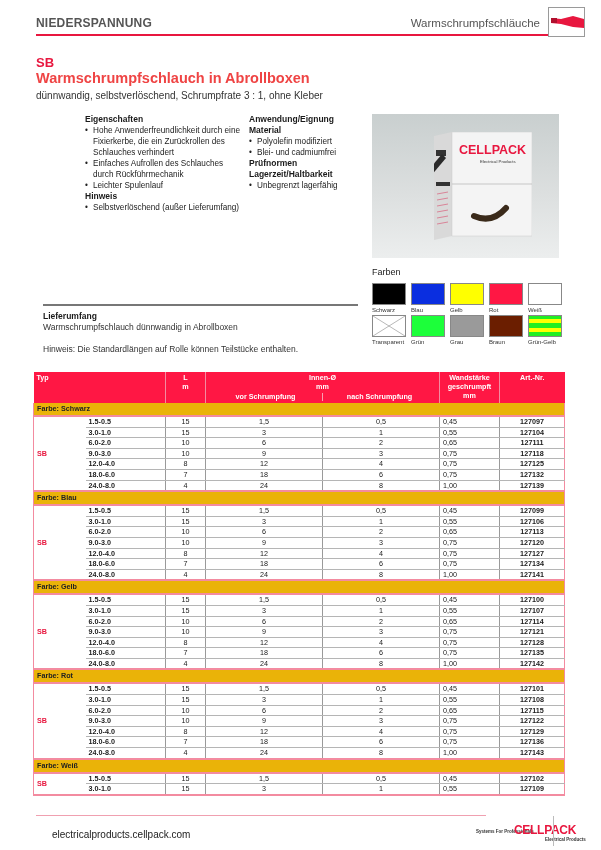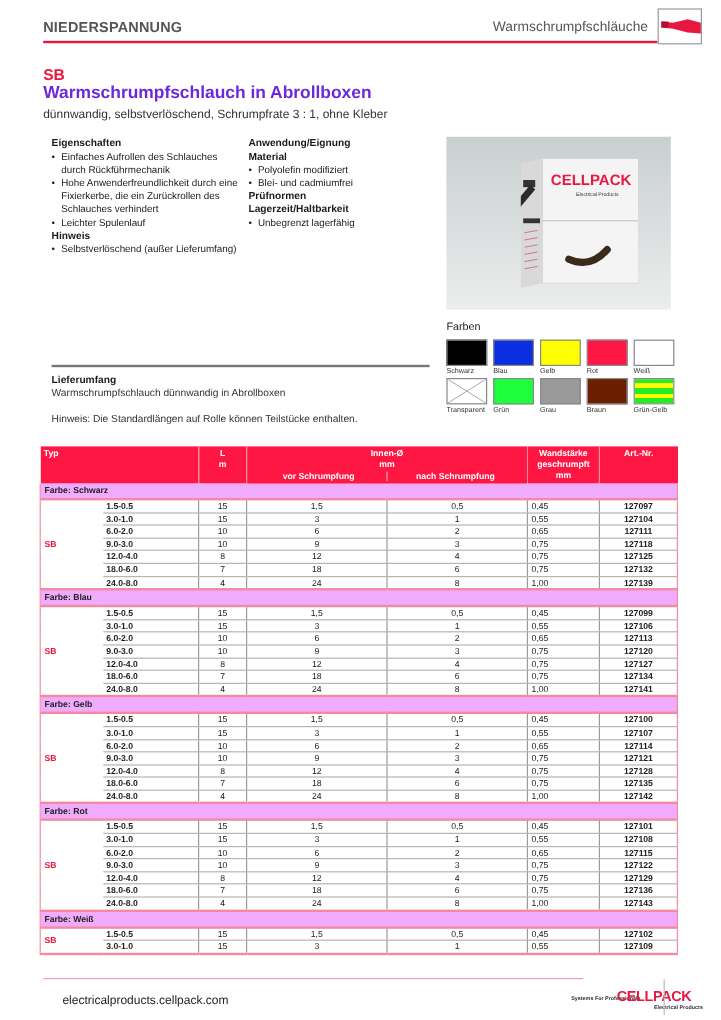--- a/index.html
+++ b/index.html
@@ -6,24 +6,24 @@
   html, body { width: 601px; height: 850px; background: #ffffff; overflow: hidden; }
   body { position: relative; font-family: "Liberation Sans", "DejaVu Sans", sans-serif; color: #1a1a1a; }
 
   .top-header { position: absolute; left: 36px; top: 14px; width: 512px; height: 22px; border-bottom: 2px solid #e8173f; }
   .top-header .section { position: absolute; left: 0; top: 2px; font-size: 12px; font-weight: bold; color: #555; letter-spacing: 0.2px; }
   .top-header .category { position: absolute; right: 8px; top: 3px; font-size: 11.5px; color: #555; }
   .cat-icon { position: absolute; left: 548px; top: 7px; width: 37px; height: 30px; border: 1px solid #9a9a9a; border-left: 1px solid #9a9a9a; background: #fff; }
   .cat-icon svg { position: absolute; left: 2px; top: 6px; }
 
   .product-code { position: absolute; left: 36px; top: 55px; font-size: 13px; font-weight: bold; color: #e8173f; }
-  .product-title { position: absolute; left: 36px; top: 70px; font-size: 14.5px; font-weight: bold; color: #6d28d9; }
+  .product-title { position: absolute; left: 36px; top: 70px; font-size: 14.5px; font-weight: bold; color: #ef4444; }
   .product-sub { position: absolute; left: 36px; top: 90px; font-size: 10px; color: #333; }
 
-  .col { position: absolute; font-size: 8.2px; line-height: 11px; color: #222; }
+  .col { position: absolute; font-size: 8.2px; line-height: 11px; color: #222; margin-left: 42px; }
   .col h4 { font-size: 8.5px; font-weight: bold; line-height: 11px; color: #1a1a1a; }
   .col ul { list-style: none; }
   .col li { position: relative; padding-left: 8px; }
   .col li::before { content: "\2022"; position: absolute; left: 0; top: 0; }
   .col-left { left: 43px; top: 114px; width: 160px; }
   .col-right { left: 207px; top: 114px; width: 150px; }
 
   .photo { position: absolute; left: 372px; top: 114px; width: 187px; height: 144px; background: linear-gradient(180deg, #c9cfcf 0%, #dcdfdf 55%, #eceeee 100%); overflow: hidden; }
   .photo .box { position: absolute; left: 62px; top: 18px; width: 98px; height: 108px; }
 
@@ -41,21 +41,21 @@
   table.spec th { background: #ff1744; color: #fff; font-weight: bold; vertical-align: top; border-right: 1px solid #f38ba0; padding: 2px 3px 0 3px; line-height: 8.8px; height: 31px; }
   table.spec th.typ { text-align: left; width: 132px; }
   table.spec th.l { width: 40px; text-align: center; }
   table.spec th.innen { text-align: center; width: 235px; position: relative; }
   table.spec th.wand { width: 60px; text-align: center; }
   table.spec th.art { width: 65px; text-align: center; border-right: none; }
   .innen-sub { display: flex; margin-top: 1px; }
   .innen-sub span { flex: 1; text-align: center; }
   .innen-sub span:first-child { border-right: 1px solid #f7a0b2; }
 
-  table.spec tr.group td { background: #f0abfc; font-weight: bold; color: #222; padding: 1px 3px; height: 12px; line-height: 10px; border-left: 1px solid #f38ba0; border-right: 1px solid #f38ba0; border-bottom: 2px solid #f38ba0; }
+  table.spec tr.group td { background: #eab308; font-weight: bold; color: #222; padding: 1px 3px; height: 12px; line-height: 10px; border-left: 1px solid #f38ba0; border-right: 1px solid #f38ba0; border-bottom: 2px solid #f38ba0; }
   table.spec td { height: 10.6px; line-height: 9.6px; padding: 0 3px; color: #1a1a1a; border-bottom: 1px solid #b5b5b5; border-right: 1px solid #9a9a9a; text-align: center; }
   table.spec td.sb { color: #e8173f; font-weight: bold; text-align: left; border-left: 1px solid #f38ba0; border-right: none; border-bottom: 2px solid #f38ba0; vertical-align: middle; width: 52px; }
   table.spec td.size { text-align: left; font-weight: bold; padding-left: 3px; width: 80px; }
   table.spec td.art { font-weight: bold; border-right: 1px solid #f38ba0; }
   table.spec tr.last td { border-bottom: 2px solid #f38ba0; }
   table.spec td.wand { text-align: left; }
 
   .footer-rule { position: absolute; left: 36px; top: 815px; width: 450px; height: 1px; background: #f0a0b0; }
   .footer-url { position: absolute; left: 52px; top: 829px; font-size: 10px; color: #222; }
   .footer-tag { position: absolute; left: 476px; top: 829px; font-size: 4.5px; font-weight: bold; color: #333; }
@@ -77,22 +77,22 @@
   </svg>
 </div>
 
 <div class="product-code">SB</div>
 <div class="product-title">Warmschrumpfschlauch in Abrollboxen</div>
 <div class="product-sub">dünnwandig, selbstverlöschend, Schrumpfrate 3 : 1, ohne Kleber</div>
 
 <div class="col col-left">
   <h4>Eigenschaften</h4>
   <ul>
+    <li>Hohe Anwenderfreundlichkeit durch eine Fixierkerbe, die ein Zurückrollen des Schlauches verhindert</li>
     <li>Einfaches Aufrollen des Schlauches durch Rückführmechanik</li>
-    <li>Hohe Anwenderfreundlichkeit durch eine Fixierkerbe, die ein Zurückrollen des Schlauches verhindert</li>
     <li>Leichter Spulenlauf</li>
   </ul>
   <h4>Hinweis</h4>
   <ul>
     <li>Selbstverlöschend (außer Lieferumfang)</li>
   </ul>
 </div>
 
 <div class="col col-right">
   <h4>Anwendung/Eignung</h4>

